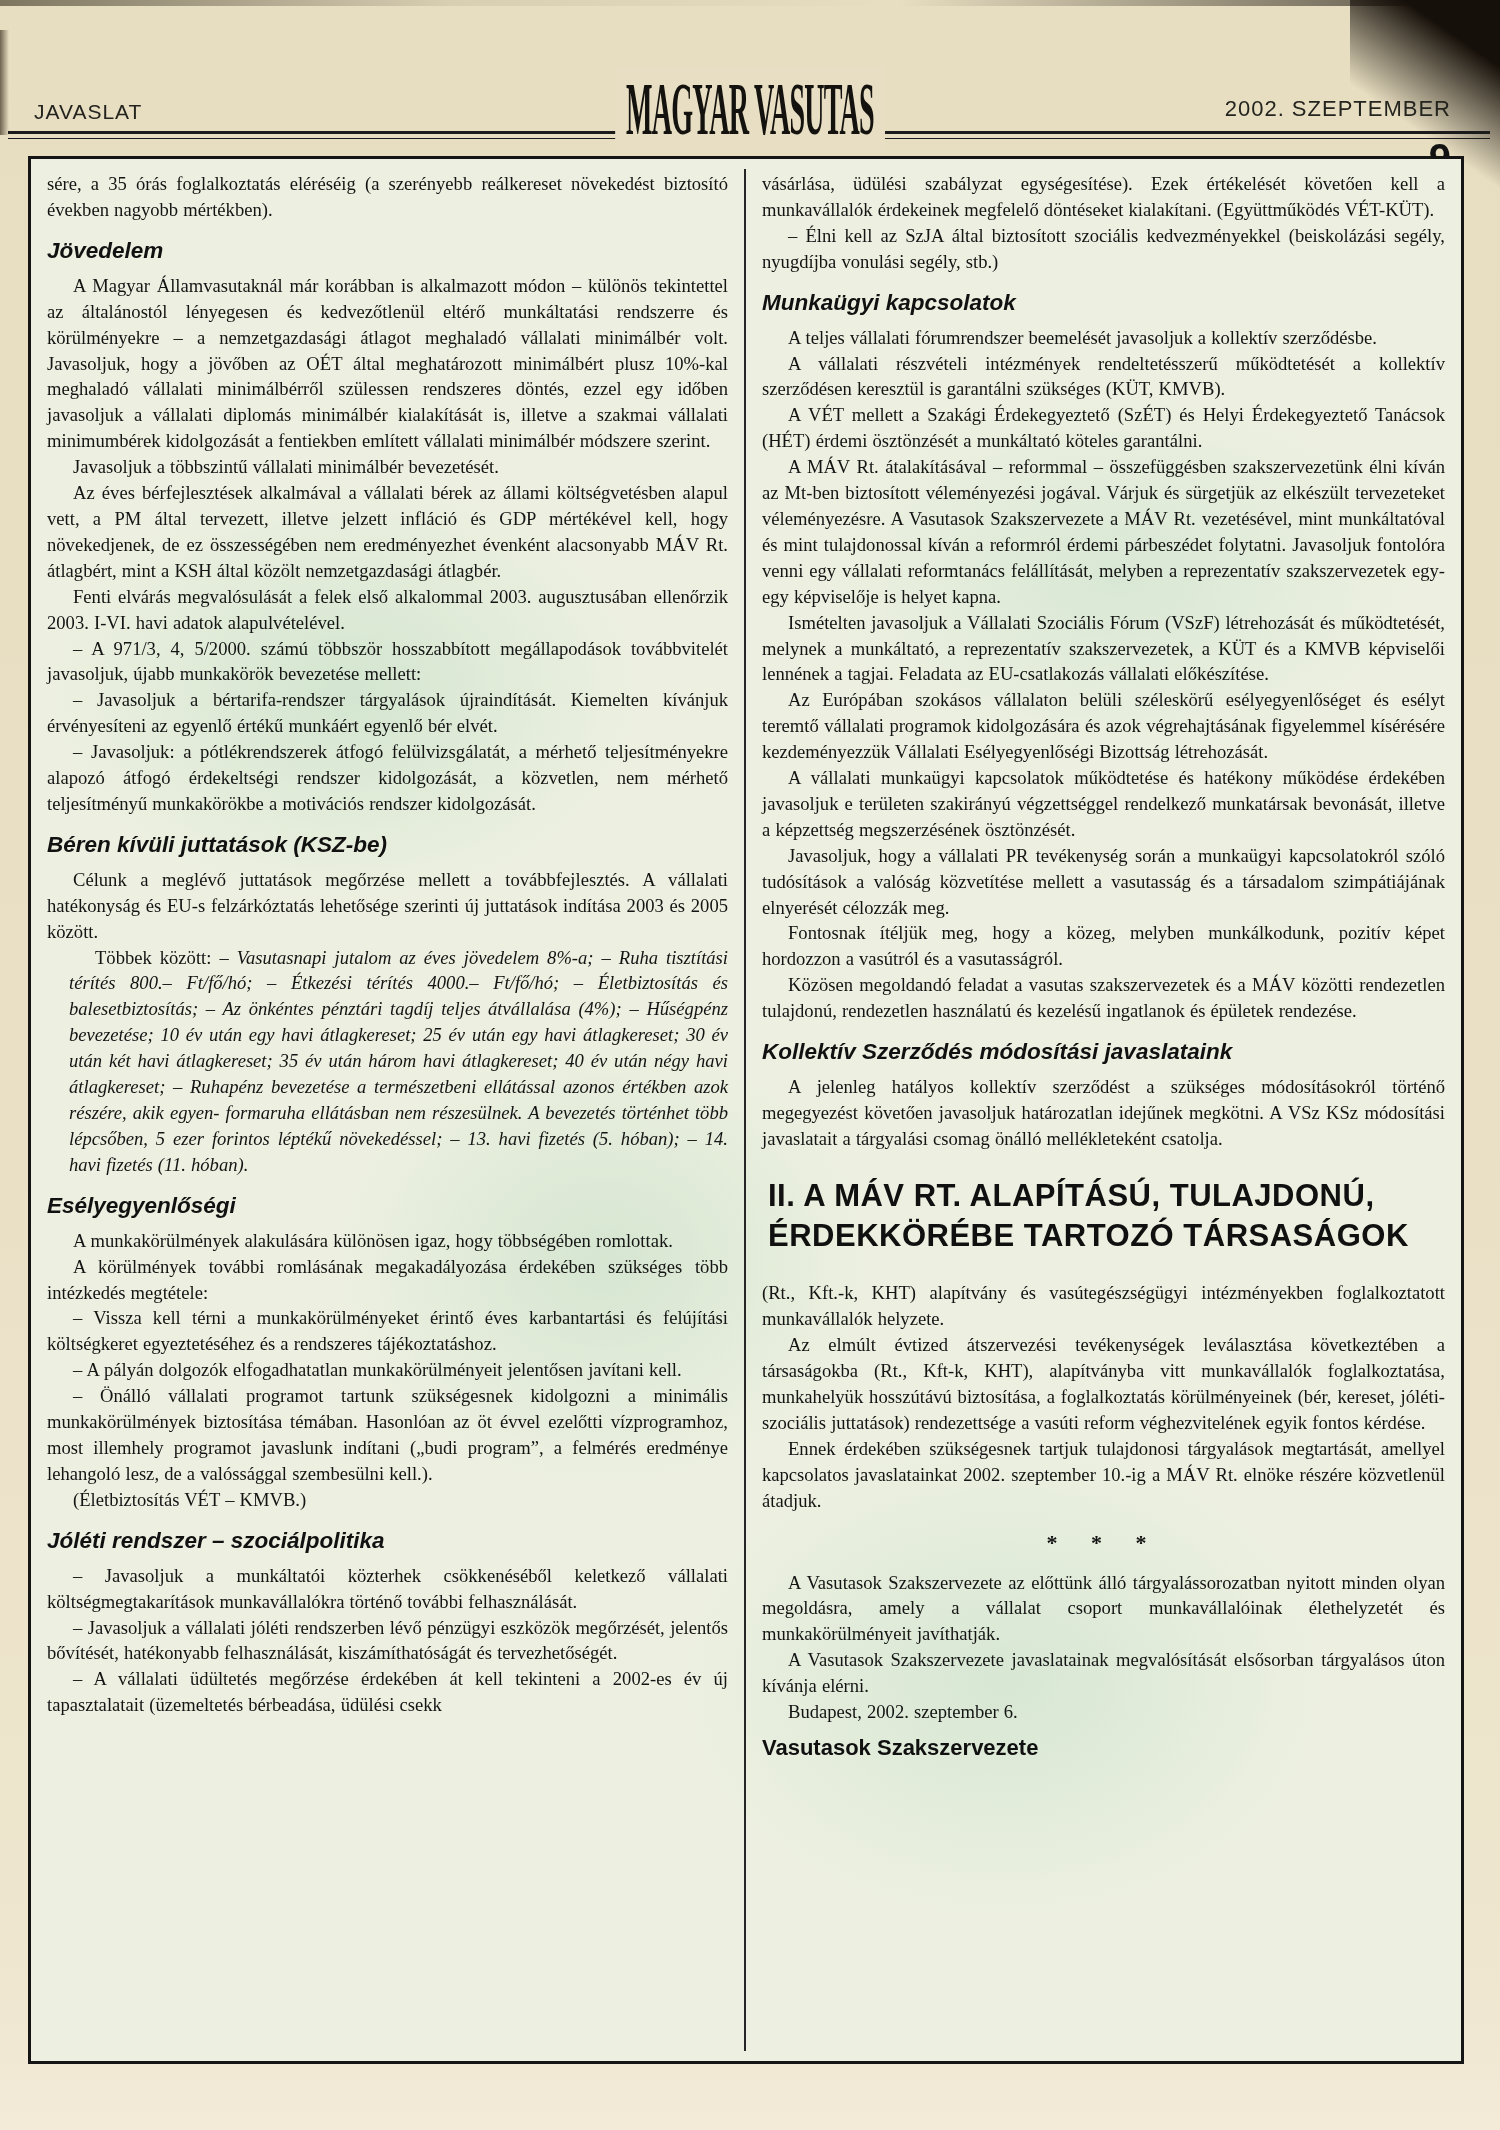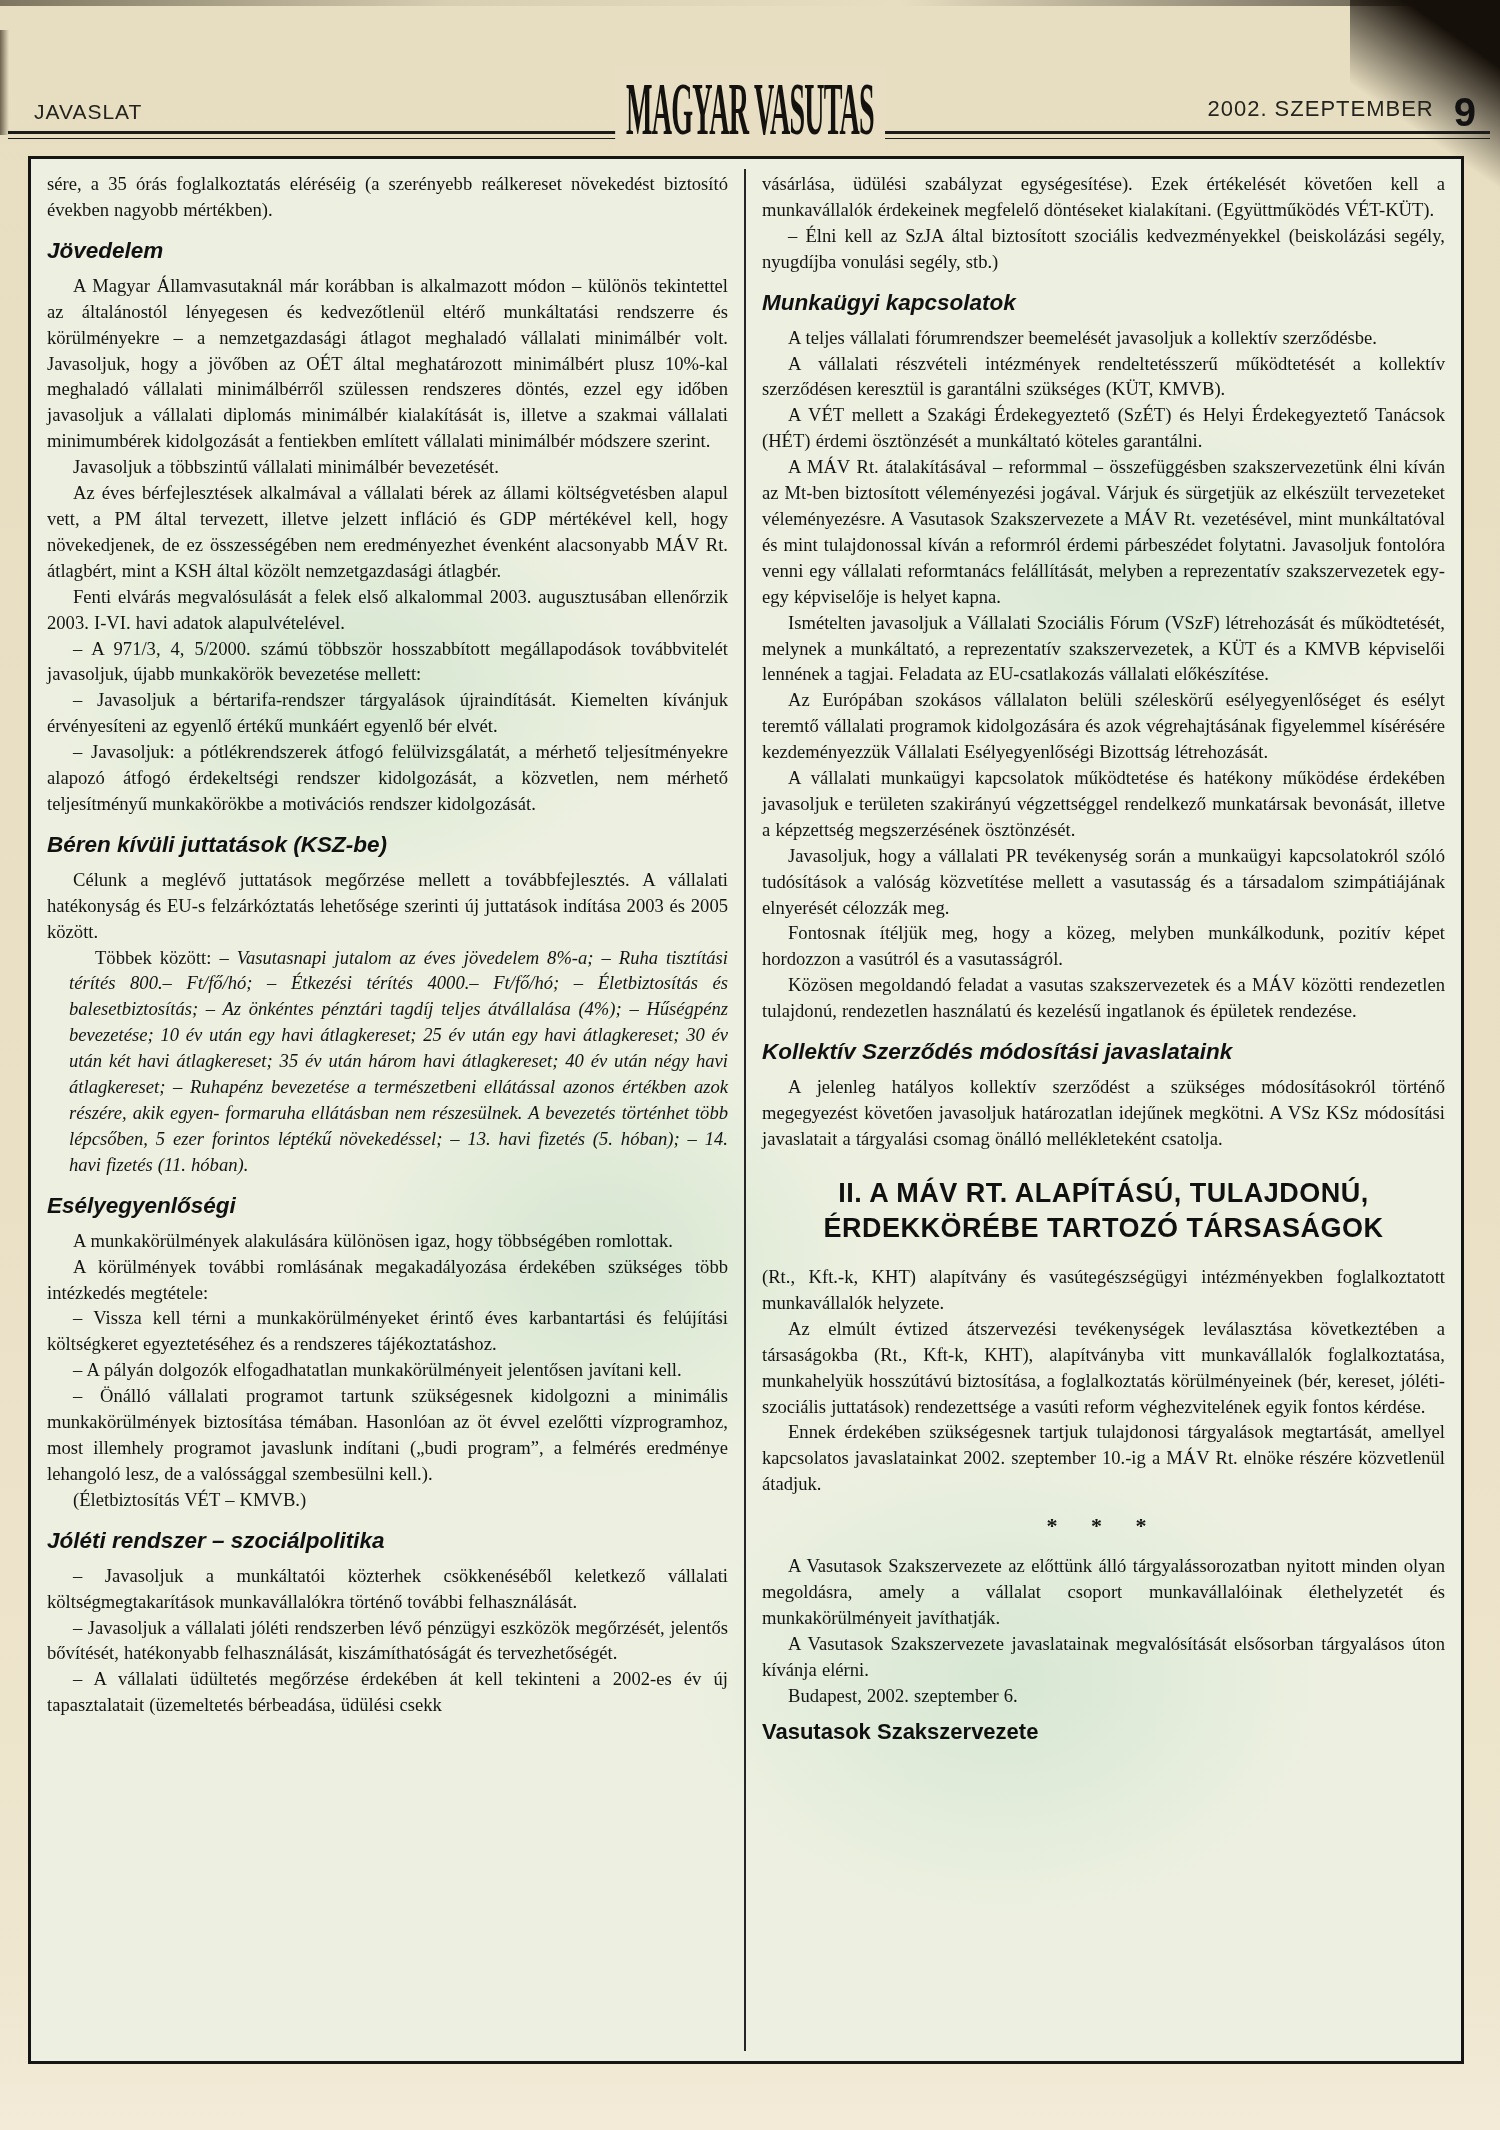--- a/index.html
+++ b/index.html
@@ -33,21 +33,21 @@
   .section-label{
     position:absolute;left:34px;top:100px;
     font-family:"Liberation Sans",sans-serif;font-size:21px;letter-spacing:1px;color:#24241f;
   }
   .masthead{
     position:absolute;left:50%;top:66px;transform:translateX(-50%) scale(.78,2.05);
     transform-origin:center top;
     font-family:"Liberation Serif",serif;font-weight:bold;font-size:36px;letter-spacing:-1px;
     color:#14120e;background:#e8dec3;padding:0 14px;z-index:2;white-space:nowrap;
   }
-  .issue-group{position:absolute;right:24px;top:96px;display:flex;align-items:flex-start;gap:20px;}
+  .issue-group{position:absolute;right:49px;top:96px;display:flex;align-items:flex-end;gap:20px;flex-direction:column;}
   .issue-date{font-family:"Liberation Sans",sans-serif;font-size:22px;letter-spacing:1px;color:#24241f;}
   .page-number{font-family:"Liberation Sans",sans-serif;font-weight:bold;font-size:40px;color:#121212;line-height:.8;}
 
   
   .content-box{
     position:absolute;left:28px;top:156px;width:1436px;height:1908px;
     border:3px solid #151515;box-sizing:border-box;
     background:
       radial-gradient(ellipse 420px 300px at 22% 28%, rgba(150,205,170,.30), transparent 70%),
       radial-gradient(ellipse 380px 320px at 40% 58%, rgba(145,200,165,.26), transparent 70%),
@@ -65,22 +65,22 @@
     color:#141414;word-spacing:.5px;
   }
   .body-para.indent{text-indent:26px;}
   .body-para.italic{font-style:italic;margin-left:22px;}
   .lead-roman{font-style:normal;}
   .subhead{
     font-family:"Liberation Sans",sans-serif;font-style:italic;font-weight:bold;
     font-size:22.5px;margin:15px 0 9px 0;color:#111;
   }
   .big-heading{
-    font-family:"Liberation Sans",sans-serif;font-weight:bold;font-size:27px;
-    text-align:center;line-height:1.3;margin:24px 6px 18px 6px;color:#101010;letter-spacing:.5px;
+    font-family:"Liberation Sans",sans-serif;font-weight:bold;font-size:31px;
+    text-align:left;line-height:1.3;margin:24px 6px 24px 6px;color:#101010;letter-spacing:.5px;
   }
   .stars{
     text-align:center;font-size:22px;font-weight:bold;letter-spacing:14px;
     margin:16px 0 14px 0;color:#141414;
   }
   .signature{
     font-family:"Liberation Sans",sans-serif;font-weight:bold;font-size:22px;
     text-align:left;padding-right:26px;margin-top:10px;color:#101010;
   }
 </style>

